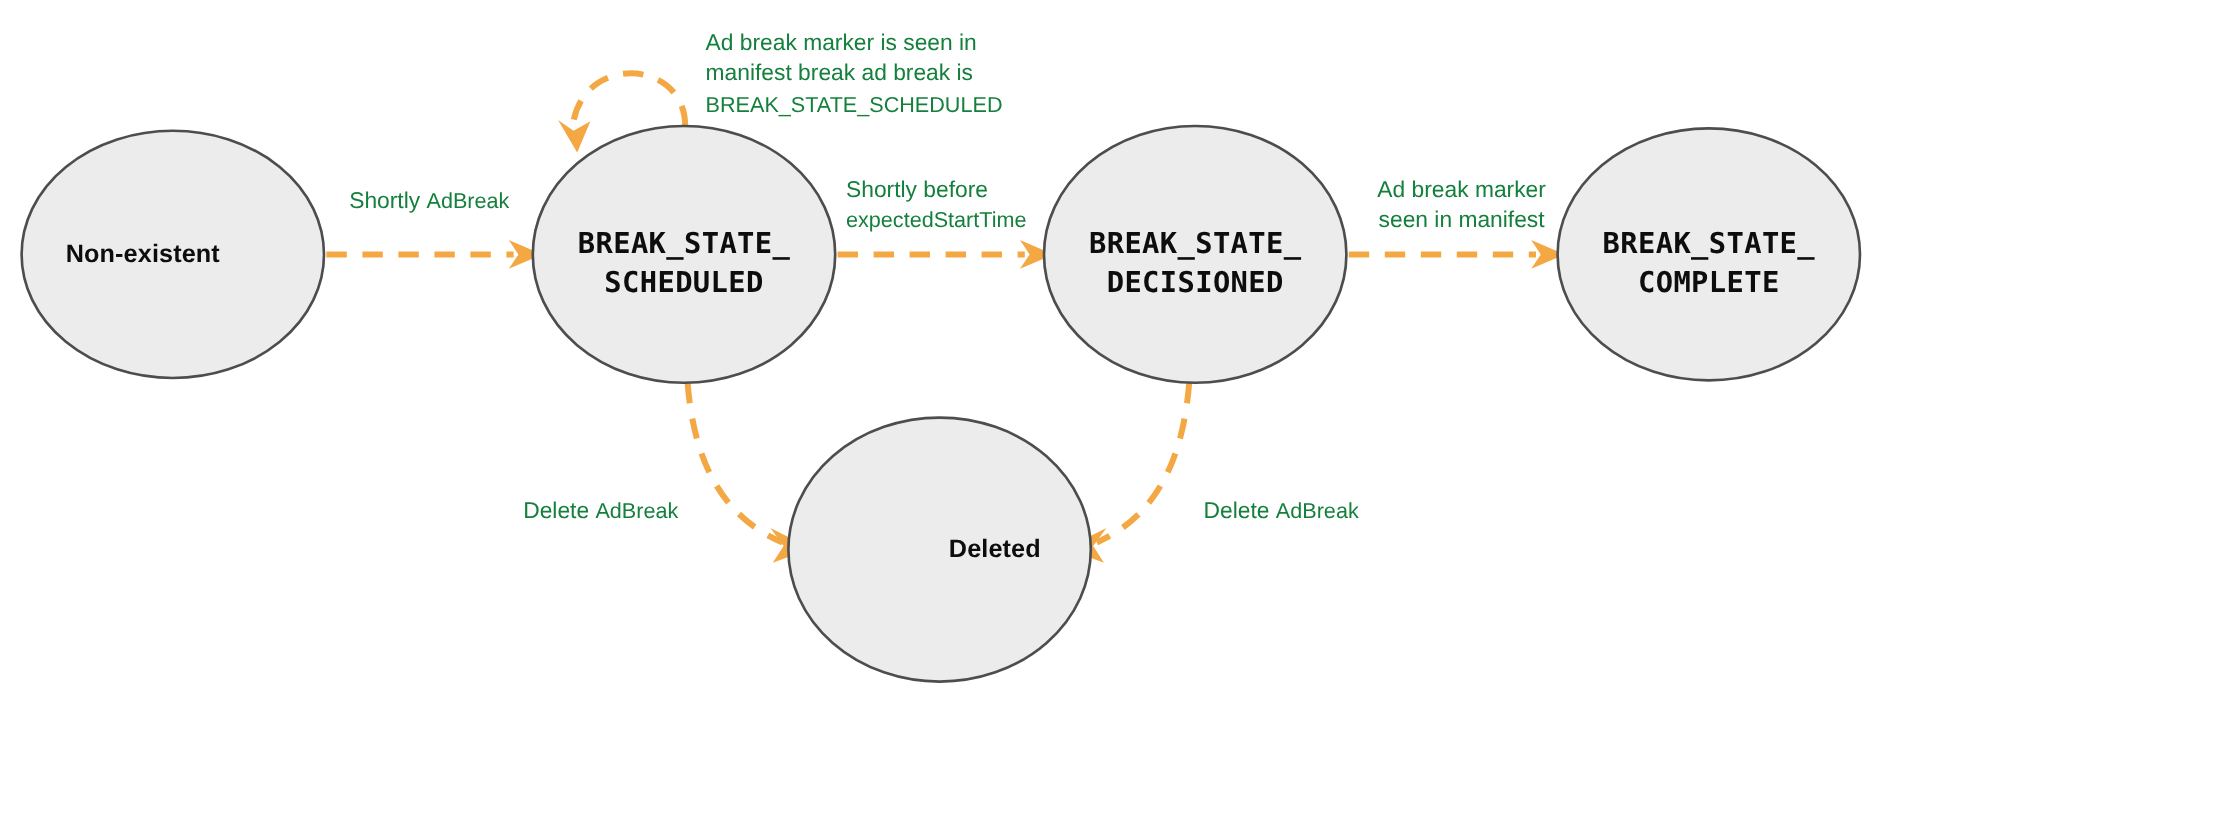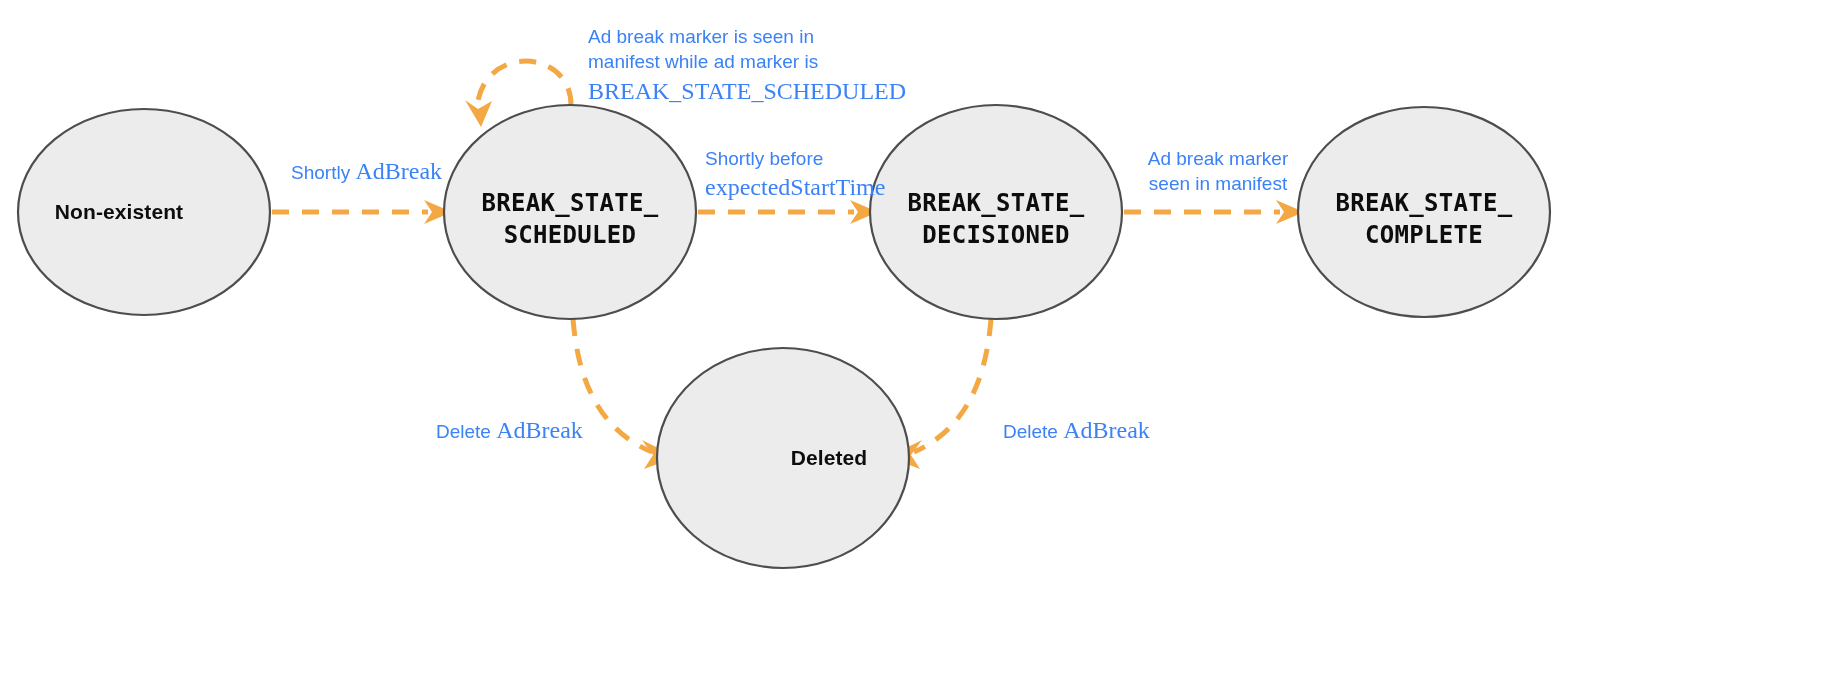--- a/index.html
+++ b/index.html
@@ -60,33 +60,33 @@
   }
   .node-label .code {
     font-family: "DejaVu Sans Mono", "Liberation Mono", monospace;
     font-weight: bold;
     font-size: 24px;
     letter-spacing: 0.3px;
     display: block;
   }
   .edge-label {
     position: absolute;
-    color: #3b82f6;
+    color: #15803d;
     line-height: 1.34;
     pointer-events: none;
     white-space: nowrap;
   }
   .edge-label .t {
     font-family: "Liberation Sans", sans-serif;
     font-size: 19px;
     display: block;
   }
   .edge-label .m {
-    font-family: Liberation Serif, serif;
-    font-size: 24px;
+    font-family: Liberation Sans, sans-serif;
+    font-size: 18px;
     display: block;
   }
   .edge-label .inline-row {
     display: block;
     white-space: nowrap;
   }
   .edge-label .inline-row .t,
   .edge-label .inline-row .m {
     display: inline;
   }
@@ -161,21 +161,21 @@
   </div>
 
   <div class="edge-label lft" style="left:291px; top:155px;">
     <span class="inline-row">
       <span class="t">Shortly </span><span class="m">AdBreak</span>
     </span>
   </div>
 
   <div class="edge-label lft" style="left:588px; top:24px;">
     <span class="t">Ad break marker is seen in</span>
-    <span class="t">manifest while ad marker is</span>
+    <span class="t">manifest break ad break is</span>
     <span class="m">BREAK_STATE_SCHEDULED</span>
   </div>
 
   <div class="edge-label ctr" style="left:1133px; top:146px; width:170px;">
     <span class="t">Ad break marker</span>
     <span class="t">seen in manifest</span>
   </div>
 
   <div class="edge-label lft" style="left:705px; top:146px;">
     <span class="t">Shortly before</span>

